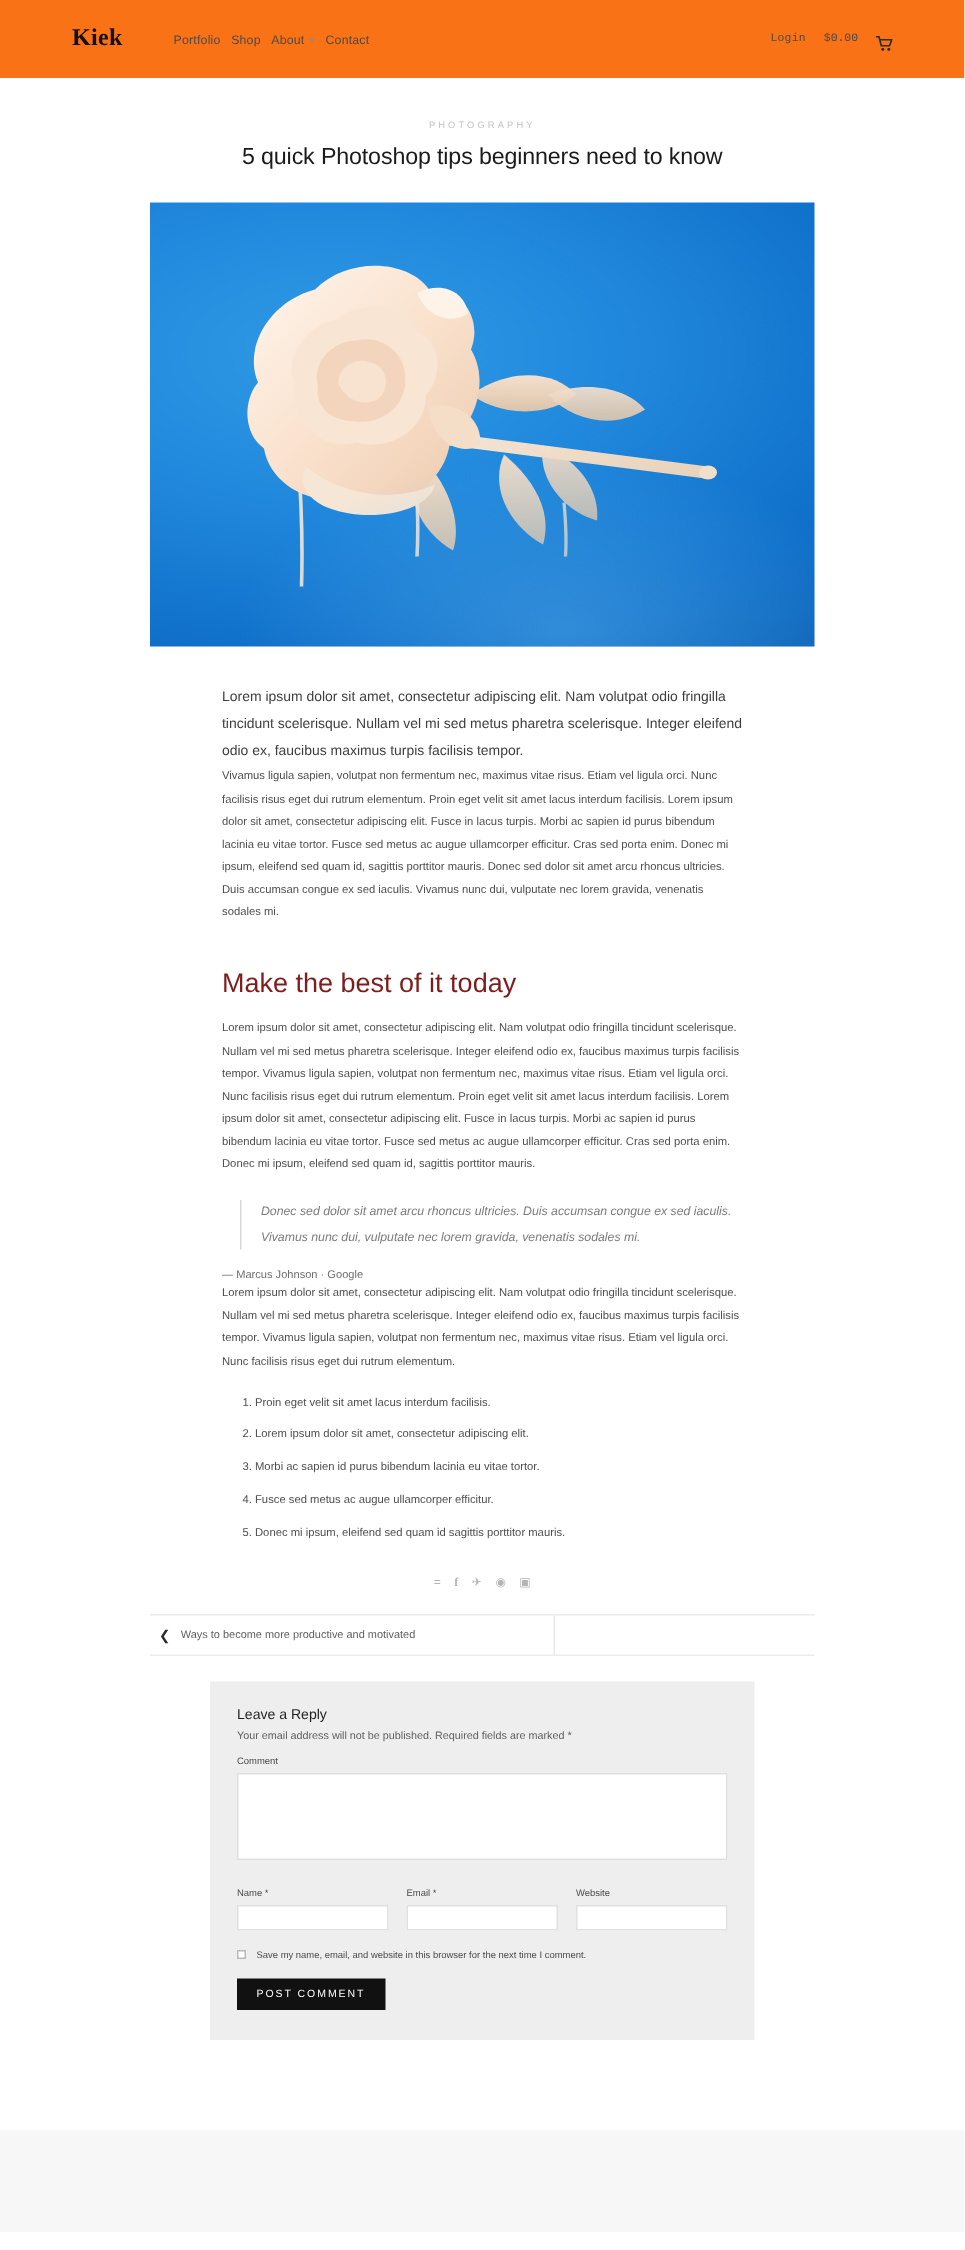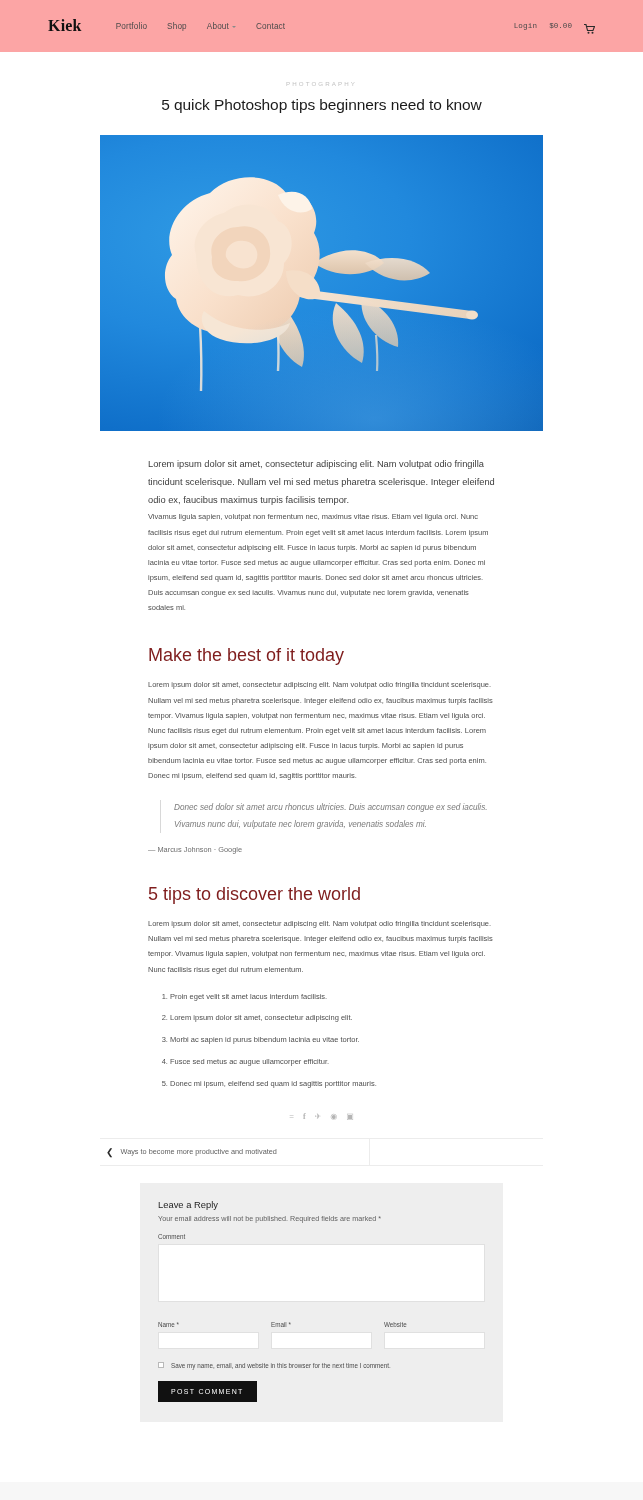--- a/index.html
+++ b/index.html
@@ -11,31 +11,31 @@
     -webkit-font-smoothing: antialiased;
   }
   body { width: 643px; height: 1500px; overflow: hidden; position: relative; }
 
   
   .site-header {
     height: 52px;
     display: flex;
     align-items: center;
     padding: 0 48px;
-    background: #fca5a5;
+    background: #f97316;
   }
   .brand {
     font-family: "Liberation Serif", serif;
     font-size: 16px;
     font-weight: 700;
     letter-spacing: .2px;
     color: #111;
     margin-right: 34px;
   }
-  .main-nav { display: flex; align-items: center; gap: 20px; }
+  .main-nav { display: flex; align-items: center; gap: 7px; }
   .nav-link {
     font-size: 8.2px;
     color: #4a4a4a;
     letter-spacing: .15px;
     white-space: nowrap;
     display: inline-flex;
     align-items: center;
     gap: 3px;
   }
   .caret {
@@ -306,21 +306,20 @@
 <article class="article">
   <p class="lead">Lorem ipsum dolor sit amet, consectetur adipiscing elit. Nam volutpat odio fringilla tincidunt scelerisque. Nullam vel mi sed metus pharetra scelerisque. Integer eleifend odio ex, faucibus maximus turpis facilisis tempor.</p>
   <p class="body-p">Vivamus ligula sapien, volutpat non fermentum nec, maximus vitae risus. Etiam vel ligula orci. Nunc facilisis risus eget dui rutrum elementum. Proin eget velit sit amet lacus interdum facilisis. Lorem ipsum dolor sit amet, consectetur adipiscing elit. Fusce in lacus turpis. Morbi ac sapien id purus bibendum lacinia eu vitae tortor. Fusce sed metus ac augue ullamcorper efficitur. Cras sed porta enim. Donec mi ipsum, eleifend sed quam id, sagittis porttitor mauris. Donec sed dolor sit amet arcu rhoncus ultricies. Duis accumsan congue ex sed iaculis. Vivamus nunc dui, vulputate nec lorem gravida, venenatis sodales mi.</p>
 
   <h2 class="sec-h">Make the best of it today</h2>
   <p class="body-p">Lorem ipsum dolor sit amet, consectetur adipiscing elit. Nam volutpat odio fringilla tincidunt scelerisque. Nullam vel mi sed metus pharetra scelerisque. Integer eleifend odio ex, faucibus maximus turpis facilisis tempor. Vivamus ligula sapien, volutpat non fermentum nec, maximus vitae risus. Etiam vel ligula orci. Nunc facilisis risus eget dui rutrum elementum. Proin eget velit sit amet lacus interdum facilisis. Lorem ipsum dolor sit amet, consectetur adipiscing elit. Fusce in lacus turpis. Morbi ac sapien id purus bibendum lacinia eu vitae tortor. Fusce sed metus ac augue ullamcorper efficitur. Cras sed porta enim. Donec mi ipsum, eleifend sed quam id, sagittis porttitor mauris.</p>
 
   <blockquote>Donec sed dolor sit amet arcu rhoncus ultricies. Duis accumsan congue ex sed iaculis. Vivamus nunc dui, vulputate nec lorem gravida, venenatis sodales mi.</blockquote>
   <div class="cite">— Marcus Johnson · Google</div>
 
-  <h2 class="sec-h">5 tips to discover the world</h2>
   <p class="body-p">Lorem ipsum dolor sit amet, consectetur adipiscing elit. Nam volutpat odio fringilla tincidunt scelerisque. Nullam vel mi sed metus pharetra scelerisque. Integer eleifend odio ex, faucibus maximus turpis facilisis tempor. Vivamus ligula sapien, volutpat non fermentum nec, maximus vitae risus. Etiam vel ligula orci. Nunc facilisis risus eget dui rutrum elementum.</p>
 
   <ol class="tips">
     <li>Proin eget velit sit amet lacus interdum facilisis.</li>
     <li>Lorem ipsum dolor sit amet, consectetur adipiscing elit.</li>
     <li>Morbi ac sapien id purus bibendum lacinia eu vitae tortor.</li>
     <li>Fusce sed metus ac augue ullamcorper efficitur.</li>
     <li>Donec mi ipsum, eleifend sed quam id sagittis porttitor mauris.</li>
   </ol>
 

